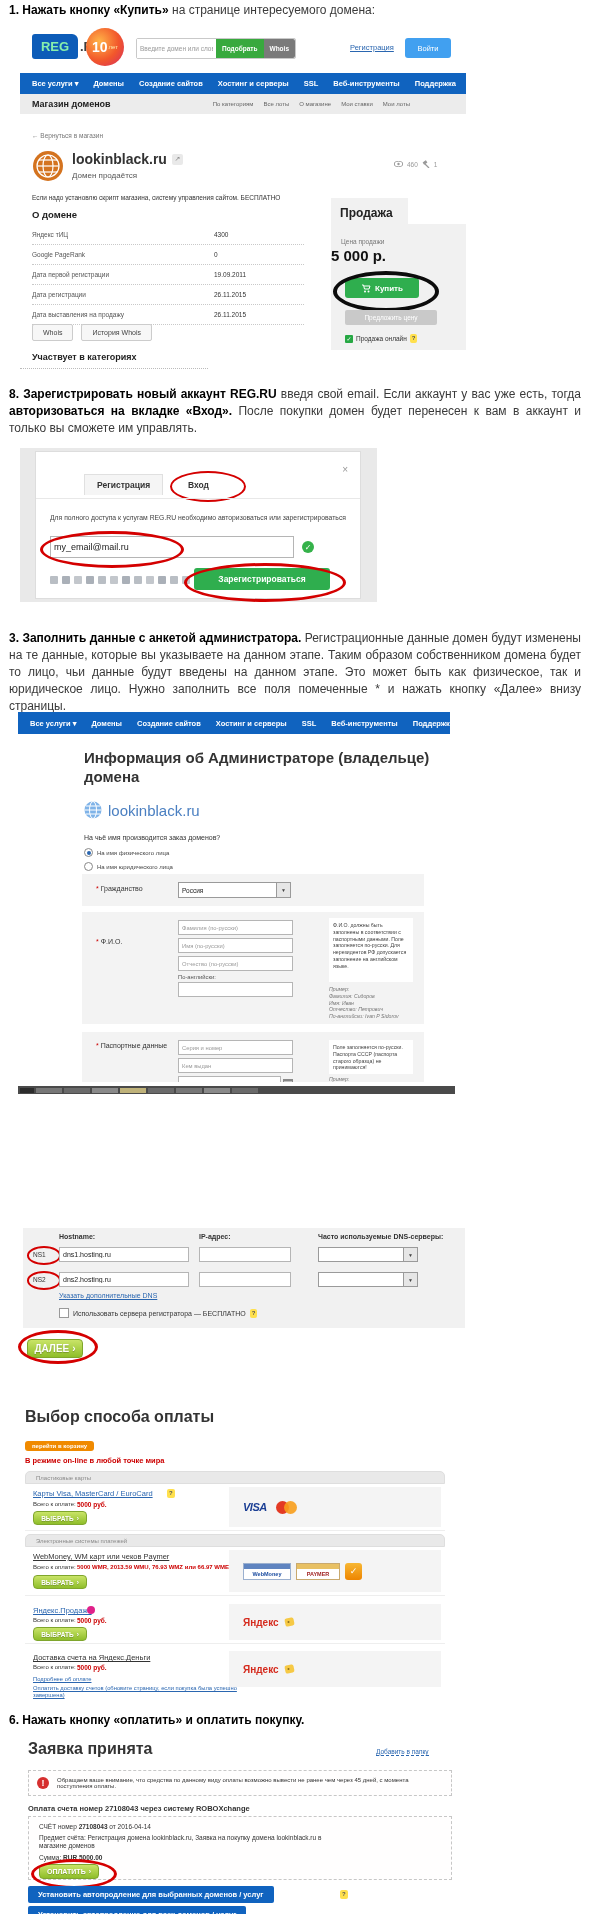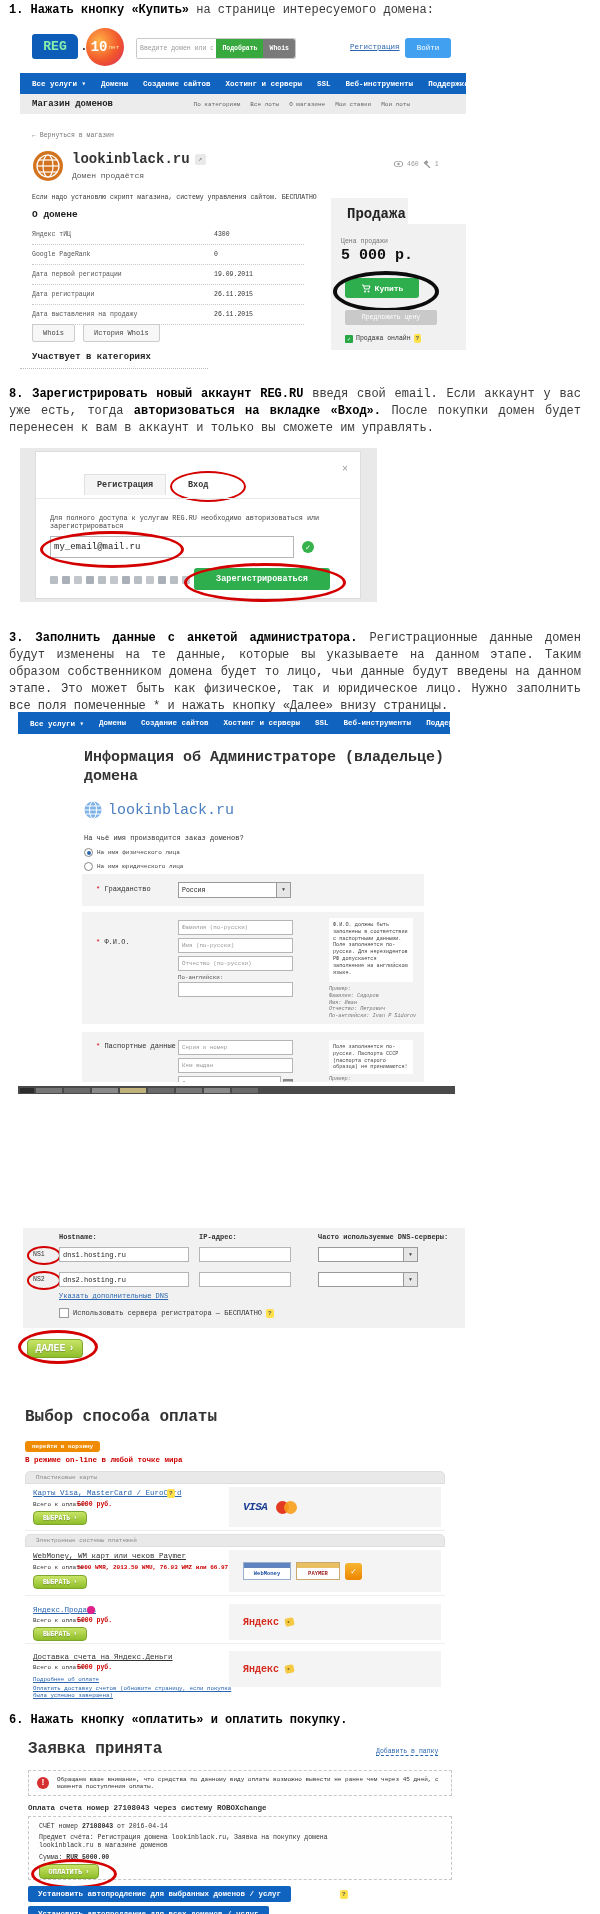--- a/index.html
+++ b/index.html
@@ -1,17 +1,17 @@
 <!DOCTYPE html>
 <html><head>
 <meta charset="utf-8">
 <style>
   html,body{margin:0;padding:0;background:#fff}
   .page{position:relative;width:600px;height:1914px;background:#fff;overflow:hidden;
-        font-family:Liberation Mono, monospace;color:#333}
+        font-family:Liberation Sans, sans-serif;color:#333}
   .ab{position:absolute}
   .step{position:absolute;left:9px;width:572px;font-size:12px;line-height:17px;
         color:#3a3a3a;text-align:justify;margin:0}
   .step b{color:#000}
   .navbar{background:#1063bf;display:flex;align-items:center;gap:15px;padding:0 12px;
           color:#fff;font-weight:bold;font-size:7.5px;white-space:nowrap;box-sizing:border-box}
   .navbar span{flex-shrink:0}
   .graybar{background:#ececec;display:flex;align-items:center}
   .qb{display:inline-block;background:#ffe04d;color:#555;font-size:6px;font-weight:bold;
       padding:1px 2px;border-radius:2px;line-height:7px;vertical-align:middle}
@@ -155,23 +155,23 @@
 
     <div class="ab" style="left:12px;top:296px;display:flex;gap:8px">
       <span style="padding:4px 10px;border:1px solid #ccc;background:#f7f7f7;font-size:7px;color:#444;border-radius:2px;cursor:pointer">Whois</span>
       <span style="padding:4px 10px;border:1px solid #ccc;background:#f7f7f7;font-size:7px;color:#444;border-radius:2px;cursor:pointer">История Whois</span>
     </div>
     <span class="ab" style="left:12px;top:324px;font-weight:bold;font-size:9px;color:#222">Участвует в категориях</span>
     <div class="ab" style="left:0;top:340px;width:188px;border-bottom:1px dotted #bbb"></div>
 
     <div class="ab" style="left:311px;top:170px;width:135px;height:152px;background:#f1f1f1">
       <div class="ab" style="right:0;top:0;width:58px;height:26px;background:#fff"></div>
-      <span class="ab" style="left:16px;top:8px;font-weight:bold;font-size:14px;color:#222">Продажа</span>
+      <span class="ab" style="left:9px;top:8px;font-weight:bold;font-size:12px;color:#222">Продажа</span>
       <span class="ab" style="left:10px;top:40px;font-size:6.5px;color:#777">Цена продажи</span>
-      <span class="ab" style="left:10px;top:49px;font-weight:bold;font-size:15px;color:#111">5 000 р.</span>
+      <span class="ab" style="left:0;top:49px;font-weight:bold;font-size:15px;color:#111">5 000 р.</span>
       <div class="greenbtn ab" style="left:14px;top:80px;width:74px;height:20px;font-size:8px">
         <svg width="10" height="9" viewBox="0 0 10 9">
             <path d="M1 1h1.5l1 4h4.5l1-3H3" fill="none" stroke="#fff" stroke-width="1"></path>
             <circle cx="4" cy="7.5" r="1" fill="#fff"></circle>
             <circle cx="7.5" cy="7.5" r="1" fill="#fff"></circle>
           </svg>
         <span>Купить</span>
       </div>
       <div class="blackellipse" style="left:2px;top:73px;width:98px;height:33px"></div>
       <span class="ab" style="left:14px;top:112px;width:92px;height:15px;background:#c9c9c9;border-radius:2px;color:#fff;font-size:6.5px;display:flex;align-items:center;justify-content:center;cursor:pointer">Предложить цену</span>

